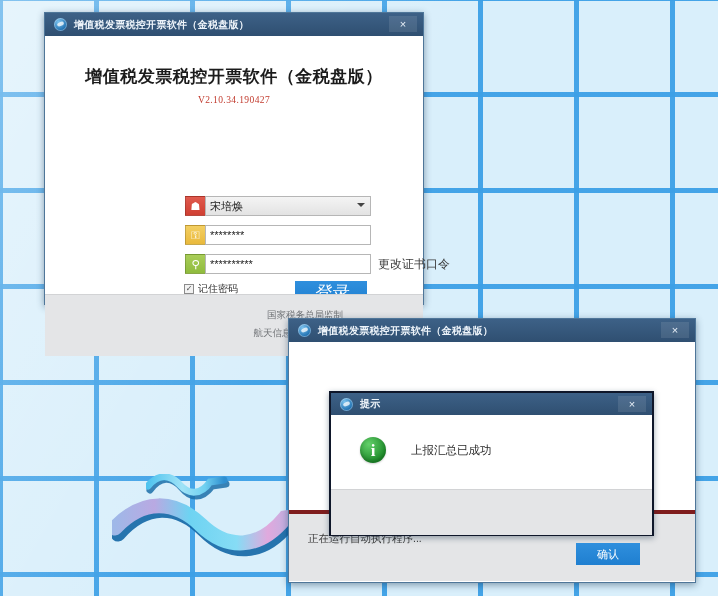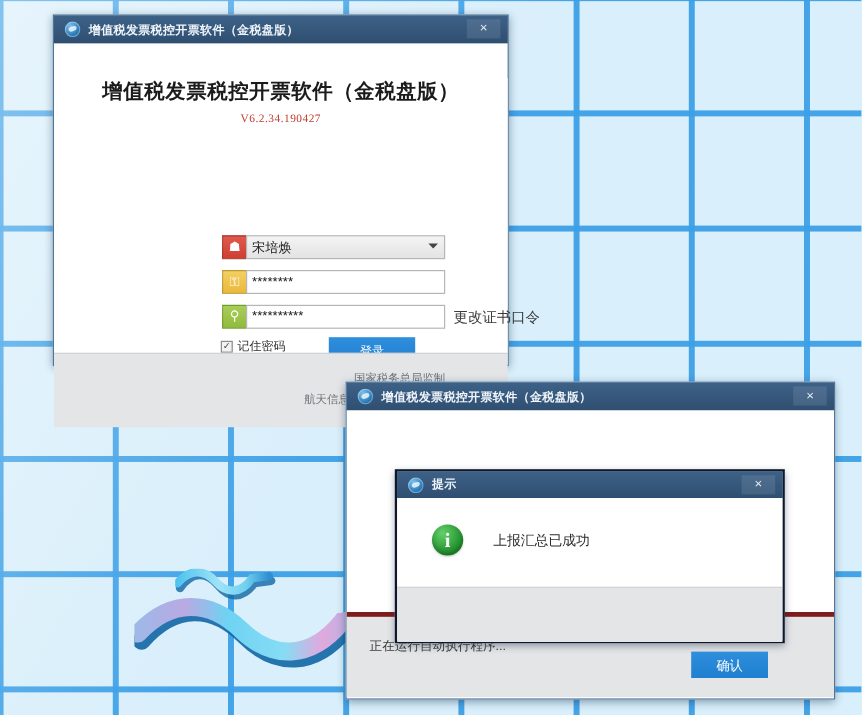--- a/index.html
+++ b/index.html
@@ -102,33 +102,33 @@
     position:absolute;left:139px;top:217px;display:flex;align-items:center;gap:4px;
   }
   #rememberBox{
     width:10px;height:10px;box-sizing:border-box;
     border:1px solid #8b8b8b;background:#f2f2f2;
     display:flex;align-items:center;justify-content:center;
     color:#4b4b4b;font-size:8px;line-height:1;
   }
   #rememberLbl{font-size:10px;color:#333;}
   #loginBtn{
-    position:absolute;left:229px;top:216px;width:72px;height:23px;
+    position:absolute;left:250px;top:216px;width:72px;height:23px;
     background:linear-gradient(to bottom,#2f8fdd,#1f7fd0);
-    color:#fff;font-size:10px;border:none;
-    display:flex;align-items:center;justify-content:center;
+    color:#fff;font-size:17px;border:none;
+    display:flex;align-items:center;justify-content:center;font-style:italic;
   }
   #loginFooter{
     height:61px;background:#e4e5e7;border-top:1px solid #d2d3d5;
     position:relative;
   }
   .footline{
     position:absolute;right:18px;font-size:9.5px;color:#6f7276;white-space:nowrap;
   }
-  #footl1{top:14px;right:52px;}
+  #footl1{top:14px;right:80px;}
   #footl2{top:32px;}
 
   
   #appWin{left:288px;top:318px;width:406px;height:263px;border:1px solid #4f7699;}
   #appBody{height:239px;background:#fff;position:relative;}
   #appStatusArea{
     position:absolute;left:0;right:0;bottom:0;height:67px;
     background:#e4e5e7;border-top:4px solid #7f1d1d;
   }
   #appStatusText{
@@ -200,21 +200,21 @@
 
 <div class="win" id="loginWin">
   <div class="titlebar">
     <span class="tb-icon"></span>
     <span class="tb-title">增值税发票税控开票软件（金税盘版）</span>
     <span class="tb-close">×</span>
   </div>
 
   <div id="loginBody">
     <div id="loginTitle">增值税发票税控开票软件（金税盘版）</div>
-    <div id="loginVer">V6.2.34.190427</div>
+    <div id="loginVer">V2.10.34.190427</div>
 
     <div class="field" id="fieldUser">
       <span class="f-icon f-red">☗</span>
       <input class="f-input f-combo" type="text" readonly="" value="宋培焕" style="">
       <span class="f-caret"></span>
     </div>
 
     <div class="field" id="fieldPwd">
       <span class="f-icon f-yellow">⚿</span>
       <input class="f-input" type="text" readonly="" value="********" style="">

